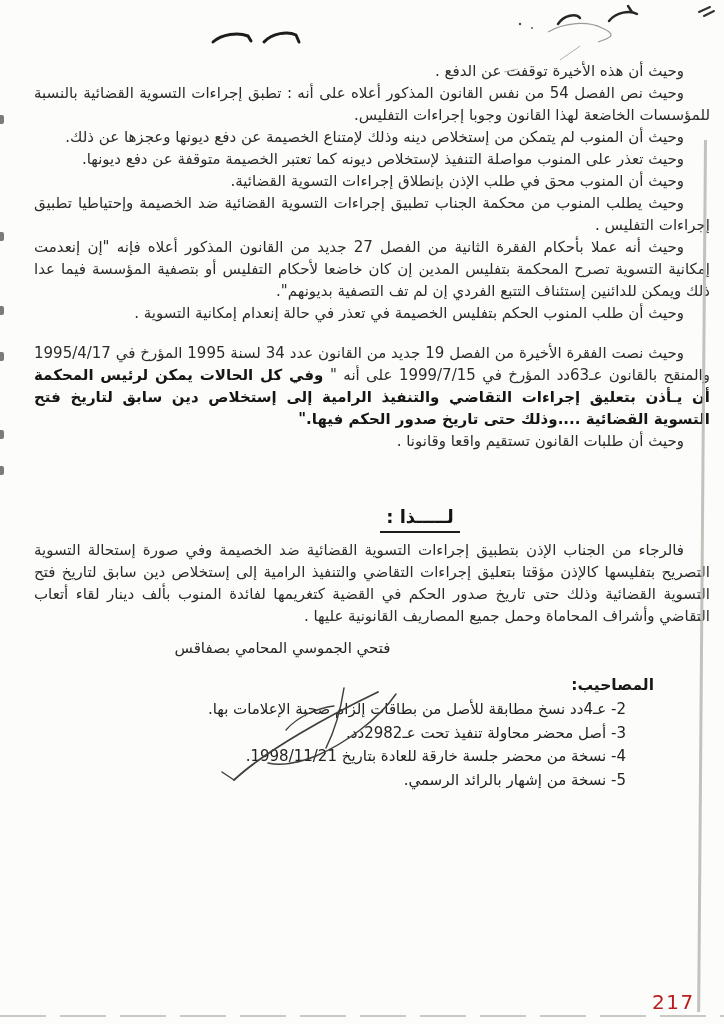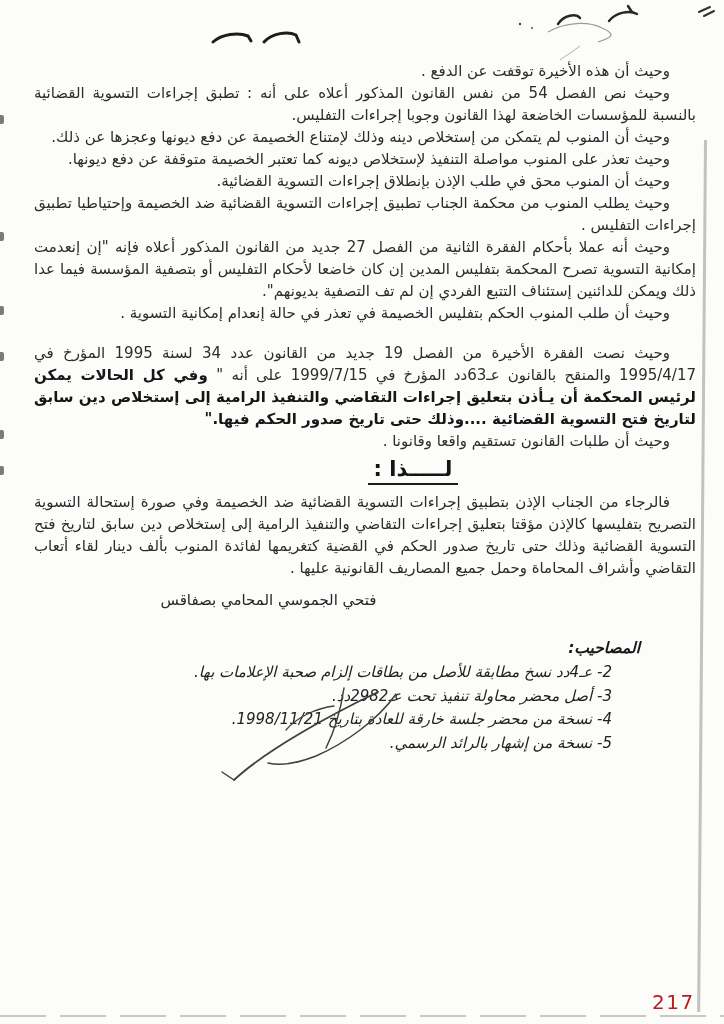--- a/index.html
+++ b/index.html
@@ -6,40 +6,40 @@
   .page{
     position:relative;
     width:724px;height:1024px;
     margin:0 auto;
     background:#fcfcfa;
     font-family:"DejaVu Sans",sans-serif;
     color:#2c2c2c;
     overflow:hidden;
   }
   .content{
-    position:absolute;top:60px;right:28px;left:34px;
+    position:absolute;top:60px;right:14px;left:34px;
     direction:rtl;
     font-size:15px;line-height:22px;
     text-align:justify;
   }
   .para{margin:0;text-indent:26px;}
   .spaced{margin-top:18px;}
   .bold{font-weight:bold;color:#161616;}
   .heading-wrap{text-align:center;margin:4px 0 6px;}
   .heading{
     display:inline-block;position:relative;right:-48px;
-    font-weight:bold;font-size:21px;line-height:26px;
+    font-weight:bold;font-size:18px;line-height:26px;
     color:#141414;border-bottom:2.5px solid #1c1c1c;
-    padding:0 6px 1px;letter-spacing:1px;
+    padding:0 6px 1px;letter-spacing:1px;margin-top:48px;
   }
   .signature{
     width:255px;margin:10px 300px 0 auto;
     text-align:center;line-height:23px;text-indent:0;color:#262626;
   }
-  .attachments{margin-top:25px;font-style:italic;}
+  .attachments{margin-top:14px;}
   .att-title{font-weight:bold;font-size:15.5px;margin:0 56px 2px 0;color:#191919;}
   .att-item{margin:0 84px 1px 0;line-height:22.5px;color:#222;}
   .page-number{
     position:absolute;left:652px;top:990px;
     font-size:20px;letter-spacing:1.5px;color:#b91c1c;
     direction:ltr;
   }
   .artifact{position:absolute;pointer-events:none;}
   .edge-dash{position:absolute;left:0;width:4px;height:9px;background:#454545;opacity:.7;border-radius:0 2px 2px 0;}
   .scan-edge-v{

